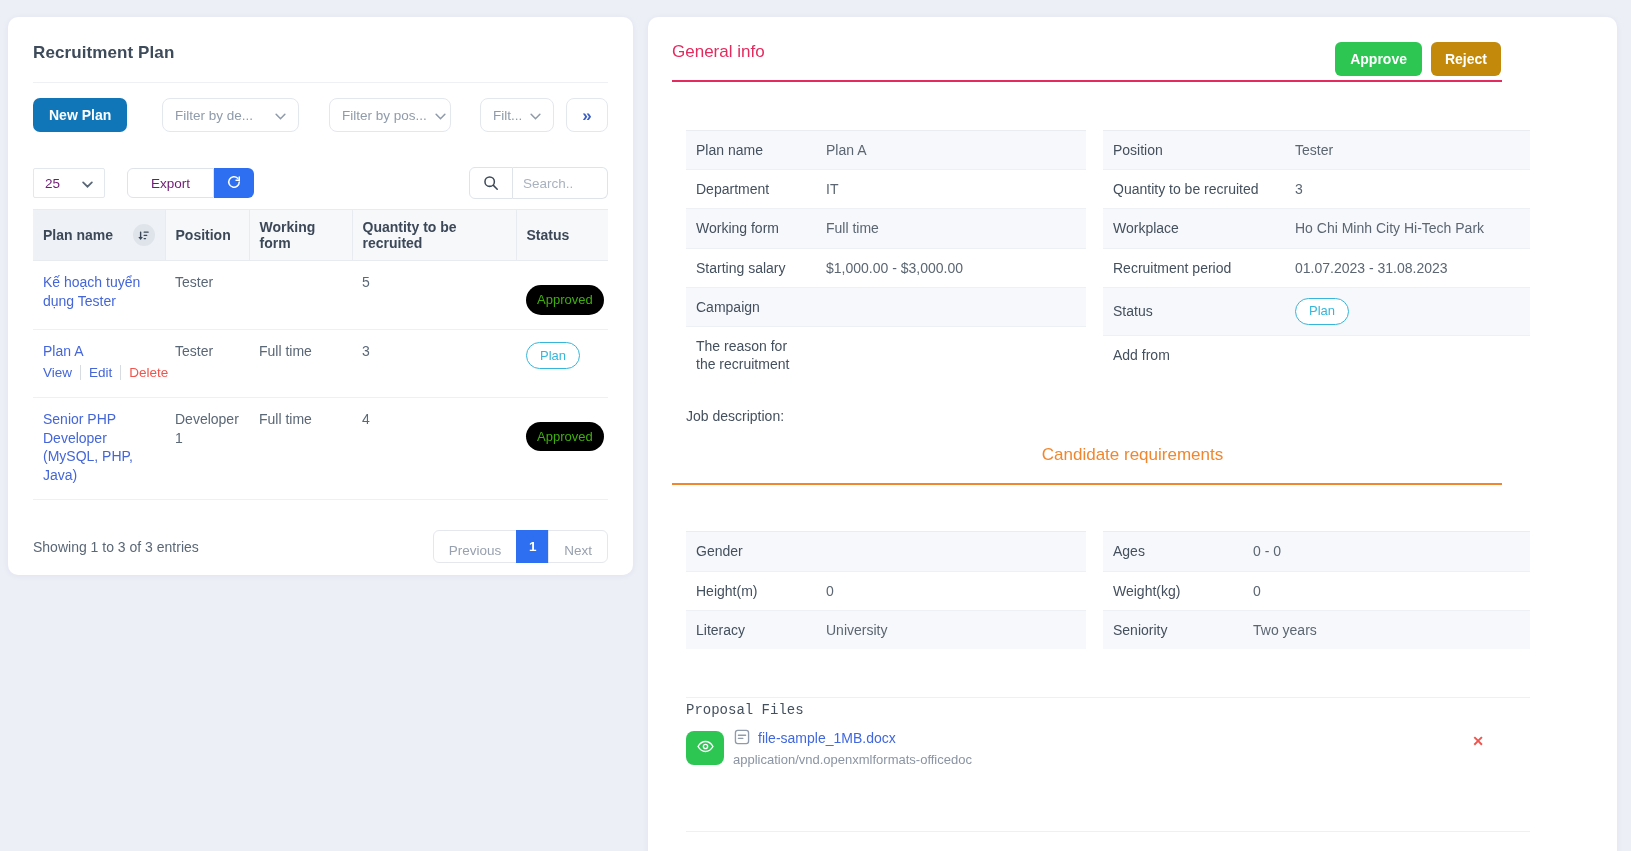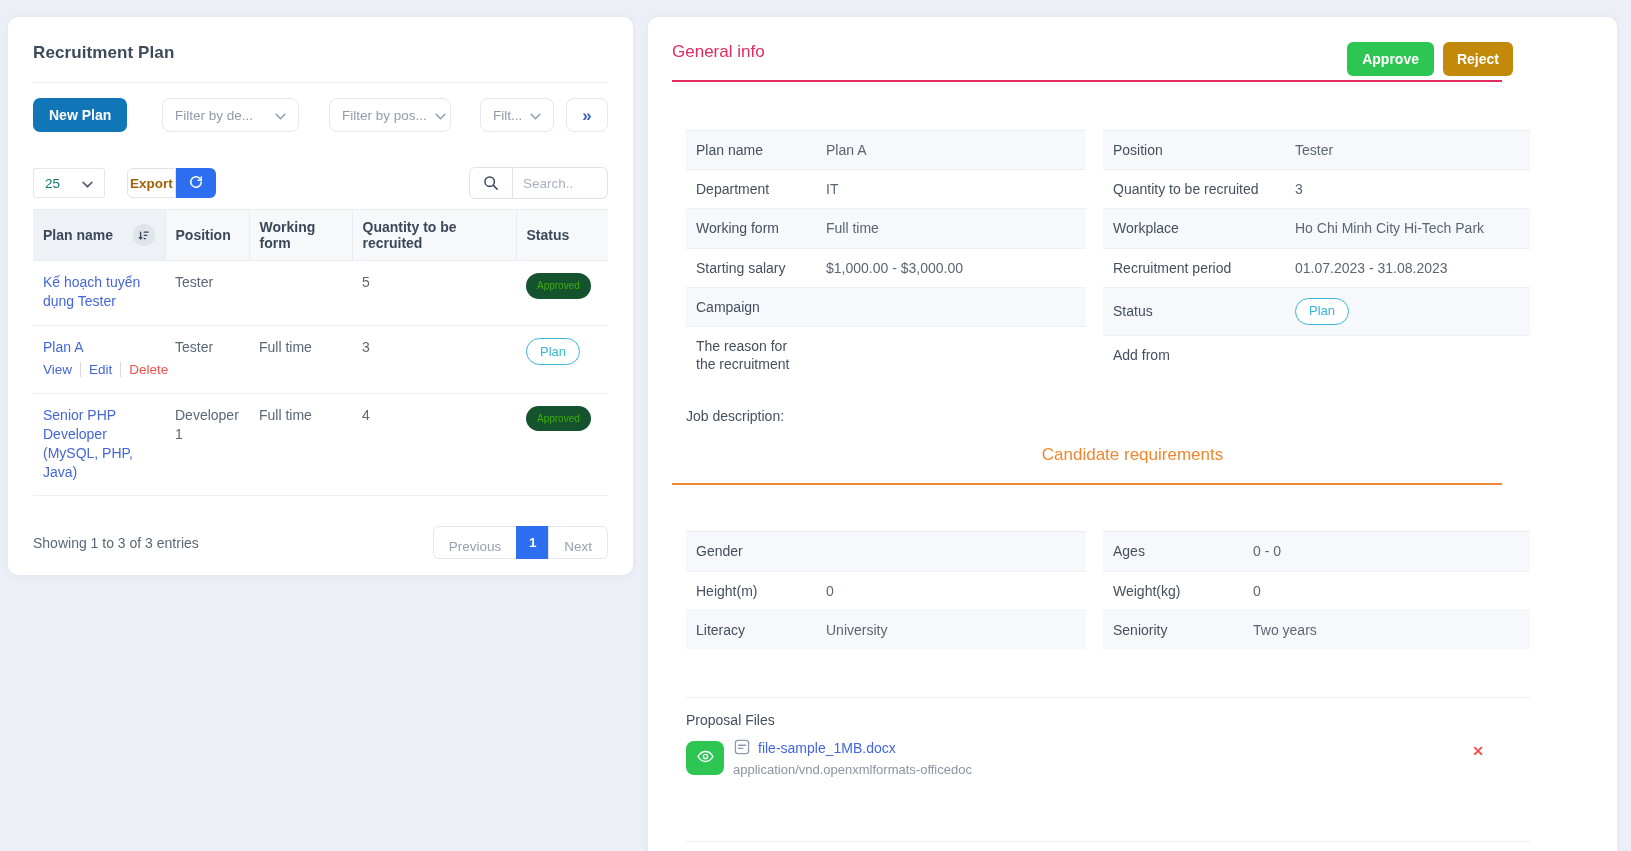--- a/index.html
+++ b/index.html
@@ -26,23 +26,23 @@
     color:#8f9bab; font-size:13.5px; white-space:nowrap; overflow:hidden; }
   .f-dept { width:137px; margin-right:30px; }
   .f-pos  { width:122px; margin-right:29px; }
   .f-more { width:74px;  margin-right:12px; }
   .btn-expand { width:42px; height:34px; border:1px solid #e3e7ee; border-radius:8px; background:#fff;
     color:#3a5fc8; font-size:17px; font-weight:700; line-height:1; }
 
   
   .toolbar2 { display:flex; align-items:center; justify-content:space-between; margin-top:35px; }
   .left-group { display:flex; align-items:center; }
-  .page-size { width:72px; height:30px; border-radius:2px; margin-right:22px; color:#0f766e; padding:0 11px; font-size:13.5px; }
+  .page-size { width:72px; height:30px; border-radius:2px; margin-right:22px; color:#701a75; padding:0 11px; font-size:13.5px; }
   .btn-joined { display:flex; }
-  .btn-export { height:30px; padding:0 2px; background:#fff; border:1px solid #dfe3ea; border-radius:6px 0 0 6px; color:#a16207; font-size:13.5px; font-weight:700; }
+  .btn-export { height:30px; padding:0 23px; background:#fff; border:1px solid #dfe3ea; border-radius:6px 0 0 6px; color:#701a75; font-size:13.5px; font-weight:400; }
   .btn-refresh { height:30px; width:40px; background:#2d6ff0; border:none; border-radius:0 6px 6px 0; display:flex; align-items:center; justify-content:center; }
   .search-group { display:flex; }
   .search-icon-box { width:44px; height:32px; border:1px solid #dfe3ea; border-radius:6px 0 0 6px; display:flex; align-items:center; justify-content:center; background:#fff; }
   .search-input { width:95px; height:32px; border:1px solid #dfe3ea; border-left:none; border-radius:0 6px 6px 0; padding:0 10px; font-size:13.5px; color:#52616f; outline:none; }
   .search-input::placeholder { color:#a9b2c0; }
 
   
   table.plans { width:100%; border-collapse:collapse; margin-top:10px; table-layout:fixed; }
   .plans th { text-align:left; background:#f6f8fa; border-top:1px solid #e8ecf1; border-bottom:1px solid #e8ecf1;
     padding:9px 10px; font-size:14px; color:#3c4858; font-weight:600; }
@@ -50,34 +50,34 @@
   .plans th.first { background:#eef1f6; }
   .th-inner { display:flex; align-items:center; justify-content:space-between; }
   .sort-wrap { width:22px; height:22px; border-radius:50%; background:#dfe4eb; display:inline-flex; align-items:center; justify-content:center; flex:none; }
   .plans td { padding:12px 10px 14px; border-bottom:1px solid #eef0f3; vertical-align:top; font-size:14px; color:#5a6776; line-height:1.35; }
   a.plan-link { color:#4466d8; text-decoration:none; }
   .row-actions { margin-top:4px; font-size:13.5px; white-space:nowrap; }
   .row-actions a { text-decoration:none; }
   .row-actions a + a { border-left:1px solid #d7dce3; padding-left:8px; margin-left:8px; }
   .act-view, .act-edit { color:#4466d8; }
   .act-delete { color:#f0544c; }
-  .badge-approved { display:inline-block; background:#14532d; color:#3fae0b; border-radius:15px; padding:6px 11px; font-size:10px; }
+  .badge-approved { display:inline-block; background:#000000; color:#3fae0b; border-radius:15px; padding:6px 11px; font-size:13px;margin-top:12px; }
   .badge-plan { display:inline-block; border:1px solid #36b6da; color:#36b6da; border-radius:14px; padding:4px 13px; font-size:13px; background:#fff; }
 
   
   .list-footer { display:flex; justify-content:space-between; align-items:center; margin-top:30px; }
   .showing { color:#5a6776; }
   .pagination { display:flex; }
   .pagination button { height:33px; border:1px solid #e4e8ee; background:#fff; color:#98a1af; font-size:13.5px; padding:12px 15px; margin-left:-1px; }
   .pagination button:first-child { border-radius:6px 0 0 6px; }
   .pagination button:last-child { border-radius:0 6px 6px 0; }
   .pagination .active { background:#2d6ff0; color:#fff; border-color:#2d6ff0; width:33px; padding:0; font-weight:600; }
 
   
-  .panel-actions { position:absolute; top:25px; right:104px; display:flex; gap:9px; }
+  .panel-actions { position:absolute; top:25px; right:116px; display:flex; gap:9px; }
   .btn-approve { background:#2dc653; border:none; color:#fff; height:34px; padding:0 15px; border-radius:6px; font-size:14px; font-weight:700; }
   .btn-reject  { background:#c3890a; border:none; color:#fff; height:34px; padding:0 14px; border-radius:6px; font-size:14px; font-weight:700; }
   .sec-title { font-size:17px; font-weight:500; margin:0; }
   .crimson { color:#e32b5f; }
   .orange  { color:#f0872e;text-align:center; }
   .sec-underline { height:2px; width:830px; margin-top:18px; }
   .crimson-bg { background:#e32b5f; }
   .orange-bg  { background:#f0872e; }
 
   .detail-wrap { display:flex; gap:17px; margin:48px 0 0 14px; width:844px; }
@@ -90,21 +90,21 @@
   .detail td.lbl { color:#44505e; }
   .detail td.val { color:#5b6672; }
   .detail.left-t td.lbl { width:130px; }
   .detail.right-t td.lbl { width:182px; }
   .req .detail.right-t td.lbl { width:140px; }
 
   .job-desc { margin:25px 0 0 14px; color:#44505e; }
   .cr-title { margin-top:21px; }
   .req { margin-top:46px; }
   .hr2 { height:1px; background:#eef0f4; width:844px; margin:48px 0 0 14px; }
-  .proposal-title { margin:14px 0 0 14px; color:#44505e; }
+  .proposal-title { margin:4px 0 0 14px; color:#44505e;font-family:Liberation Mono, monospace; }
   .file-row { display:flex; align-items:flex-start; margin:10px 0 0 14px; width:844px; }
   .btn-eye { width:38px; height:34px; background:#2dc653; border:none; border-radius:8px; display:flex; align-items:center; justify-content:center; margin-top:3px; flex:none; }
   .file-meta { margin-left:9px; }
   .file-line { display:flex; align-items:center; gap:7px; }
   a.file-link { color:#4067e0; font-size:14px; text-decoration:none; }
   .file-type { color:#8a94a3; font-size:13px; margin-top:3px; }
   .btn-remove { margin-left:auto; margin-right:40px; background:none; border:none; color:#f0544c; font-size:14px; font-weight:700; margin-top:4px; }
   .hr2.bottom { margin-top:64px; }
 </style>
 </head>

